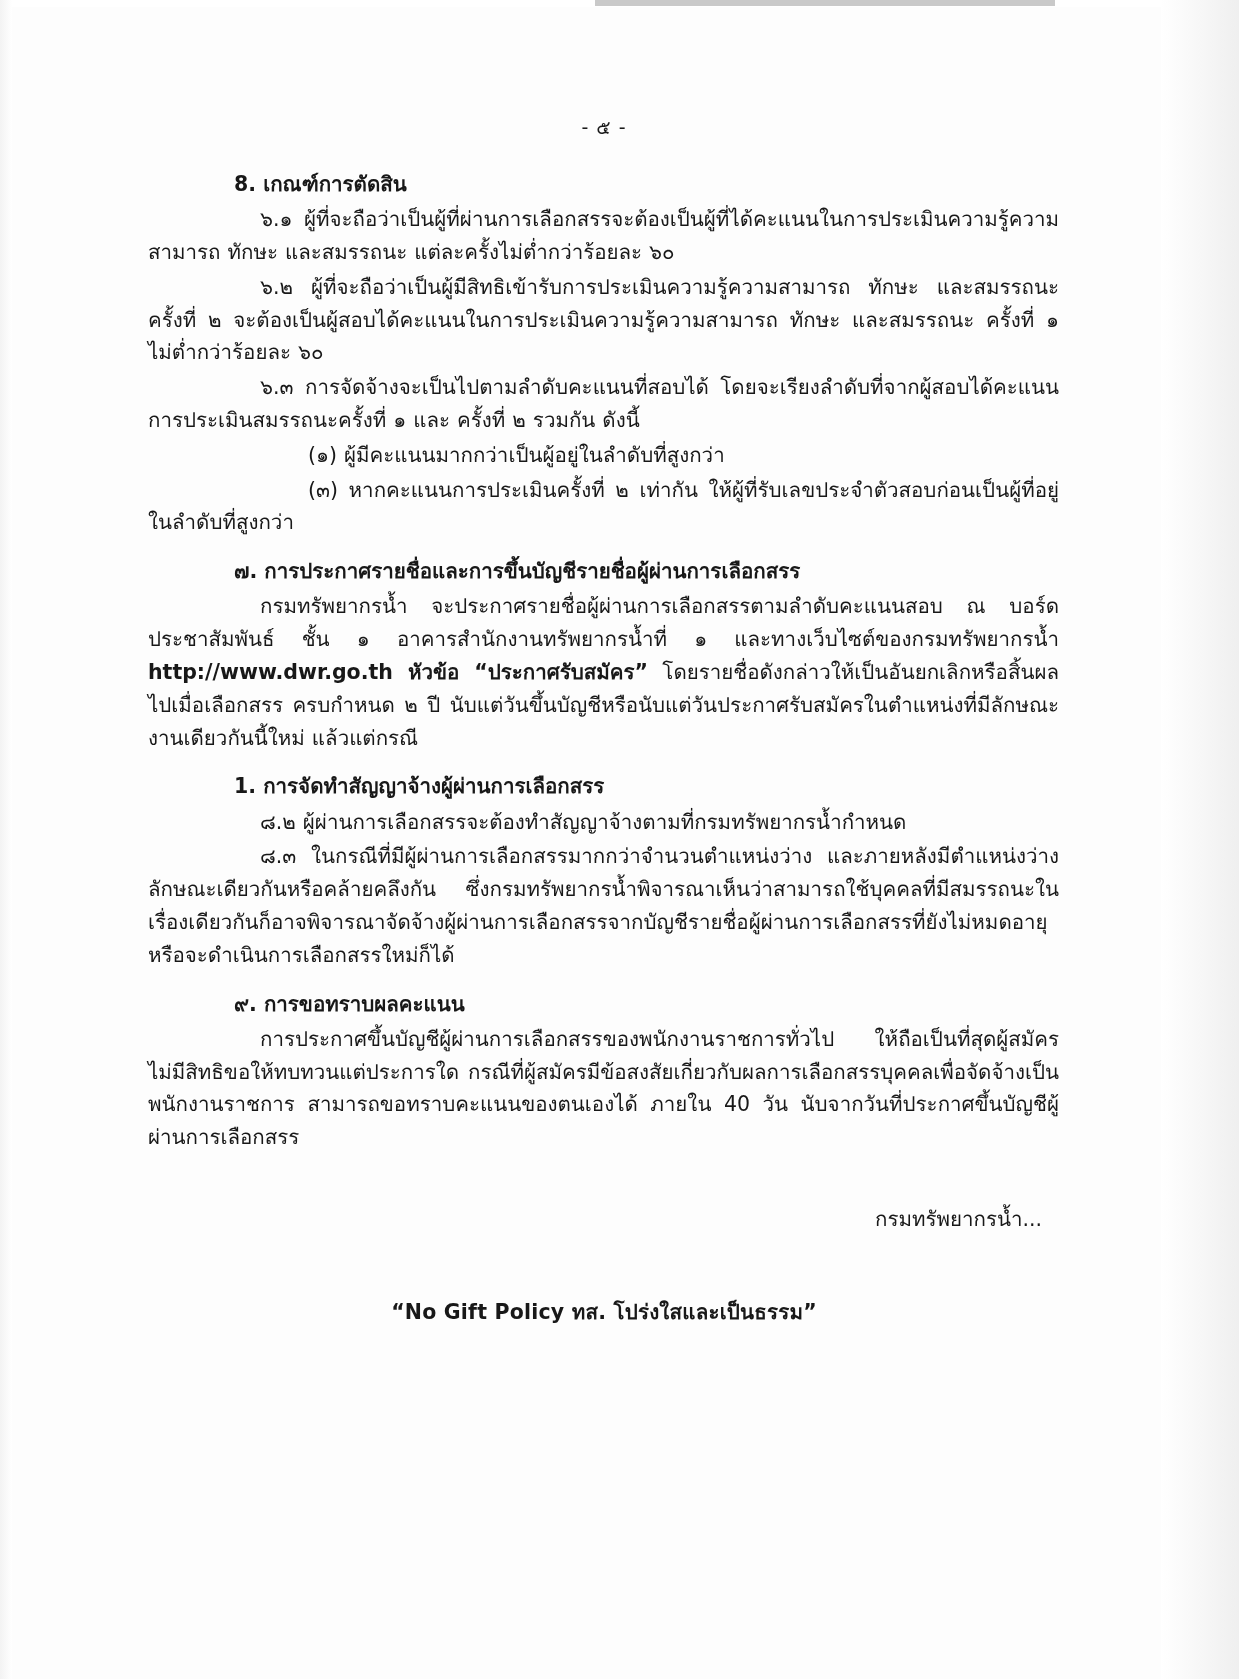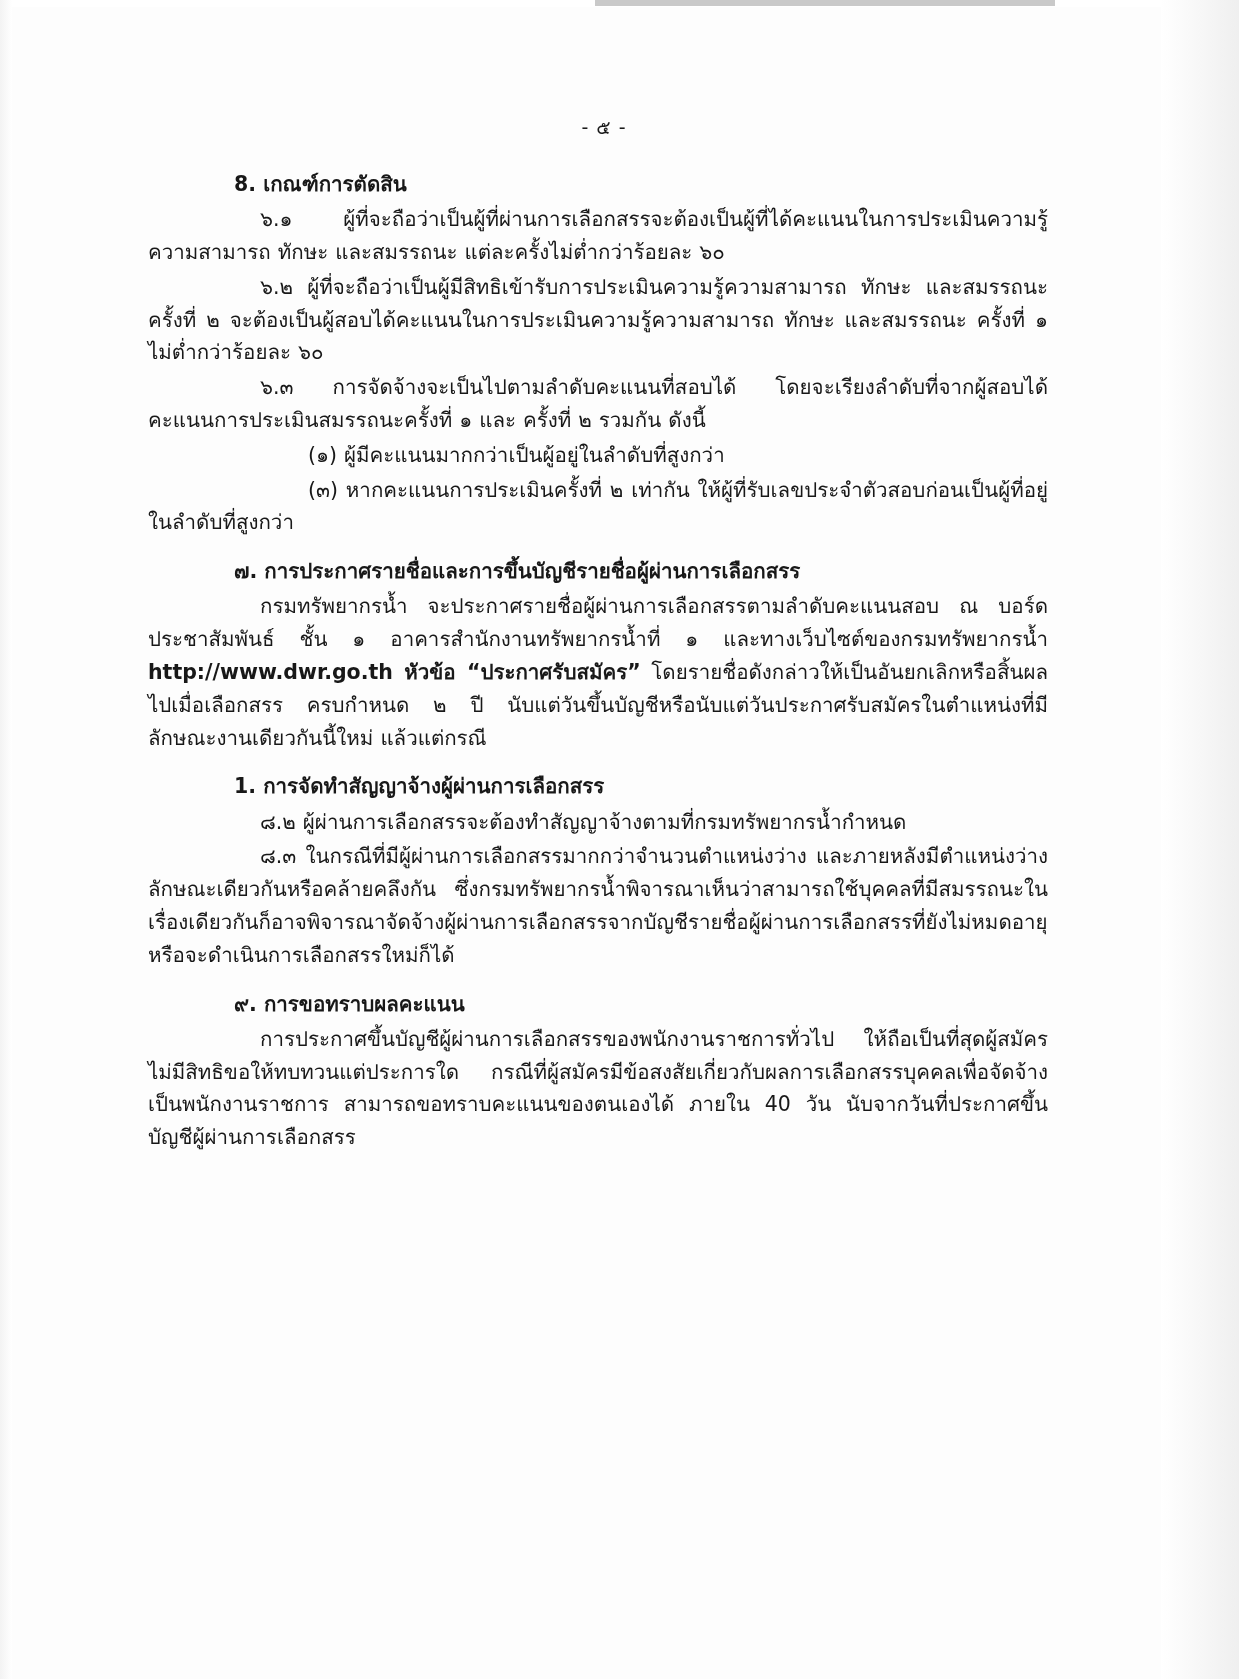--- a/index.html
+++ b/index.html
@@ -62,21 +62,21 @@
     font-weight: bold;
     font-size: 20.5px;
     line-height: 1.62;
     margin: 16px 0 2px 0;
     padding-left: 86px;
   }
 
   p.body {
     font-size: 20.5px;
     line-height: 1.60;
-    margin: 0 12px 2px 0;
+    margin: 0 1px 2px 0;
     text-align: justify;
     text-justify: inter-word;
     text-indent: 112px;
     word-spacing: 0.5px;
   }
   p.body.sub { text-indent: 160px; }
 
   .bold { font-weight: bold; }
 
   .signoff {
@@ -117,15 +117,17 @@
     <div class="sec-head">๗. การประกาศรายชื่อและการขึ้นบัญชีรายชื่อผู้ผ่านการเลือกสรร</div>
     <p class="body"><span>กรมทรัพยากรน้ำ จะประกาศรายชื่อผู้ผ่านการเลือกสรรตามลำดับคะแนนสอบ ณ บอร์ดประชาสัมพันธ์ ชั้น ๑ อาคารสำนักงานทรัพยากรน้ำที่ ๑ และทางเว็บไซต์ของกรมทรัพยากรน้ำ </span><span class="bold">http://www.dwr.go.th</span><span class="bold"> หัวข้อ </span><span class="bold">“ประกาศรับสมัคร”</span><span> โดยรายชื่อดังกล่าวให้เป็นอันยกเลิกหรือสิ้นผลไปเมื่อเลือกสรร ครบกำหนด ๒ ปี นับแต่วันขึ้นบัญชีหรือนับแต่วันประกาศรับสมัครในตำแหน่งที่มีลักษณะงานเดียวกันนี้ใหม่ แล้วแต่กรณี</span></p>
 
     <div class="sec-head">1. การจัดทำสัญญาจ้างผู้ผ่านการเลือกสรร</div>
     <p class="body">๘.๒ ผู้ผ่านการเลือกสรรจะต้องทำสัญญาจ้างตามที่กรมทรัพยากรน้ำกำหนด</p>
     <p class="body">๘.๓ ในกรณีที่มีผู้ผ่านการเลือกสรรมากกว่าจำนวนตำแหน่งว่าง และภายหลังมีตำแหน่งว่างลักษณะเดียวกันหรือคล้ายคลึงกัน ซึ่งกรมทรัพยากรน้ำพิจารณาเห็นว่าสามารถใช้บุคคลที่มีสมรรถนะในเรื่องเดียวกันก็อาจพิจารณาจัดจ้างผู้ผ่านการเลือกสรรจากบัญชีรายชื่อผู้ผ่านการเลือกสรรที่ยังไม่หมดอายุ หรือจะดำเนินการเลือกสรรใหม่ก็ได้</p>
 
     <div class="sec-head">๙. การขอทราบผลคะแนน</div>
     <p class="body">การประกาศขึ้นบัญชีผู้ผ่านการเลือกสรรของพนักงานราชการทั่วไป ให้ถือเป็นที่สุดผู้สมัครไม่มีสิทธิขอให้ทบทวนแต่ประการใด กรณีที่ผู้สมัครมีข้อสงสัยเกี่ยวกับผลการเลือกสรรบุคคลเพื่อจัดจ้างเป็นพนักงานราชการ สามารถขอทราบคะแนนของตนเองได้ ภายใน 40 วัน นับจากวันที่ประกาศขึ้นบัญชีผู้ผ่านการเลือกสรร</p>
 
+    <div class="signoff">กรมทรัพยากรน้ำ...</div>
 
+    <div class="footer-note">“No Gift Policy ทส. โปร่งใสและเป็นธรรม”</div>
   </div>
 </div>
 
 </body></html>

